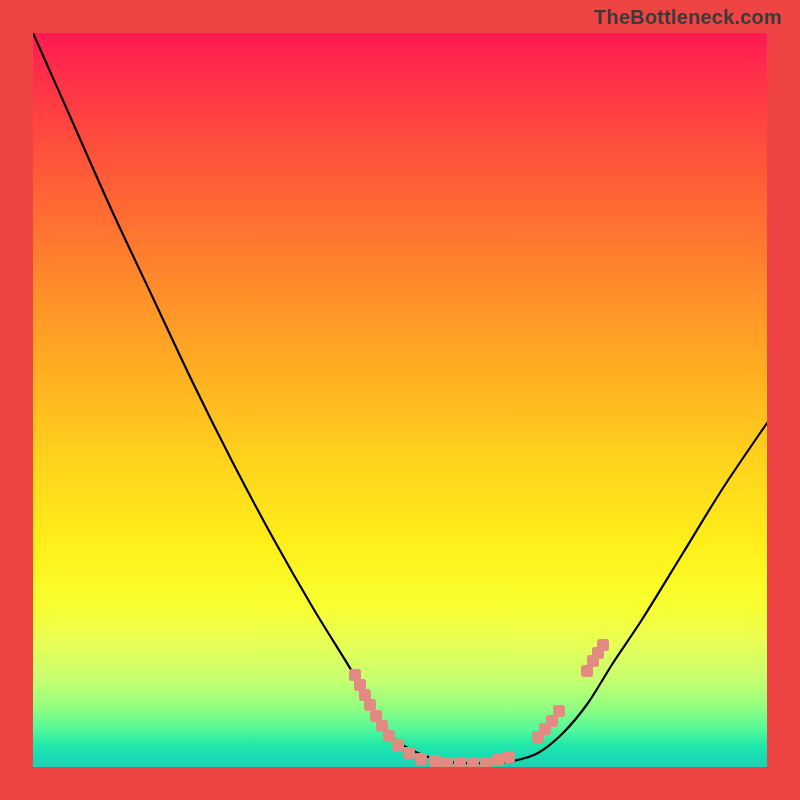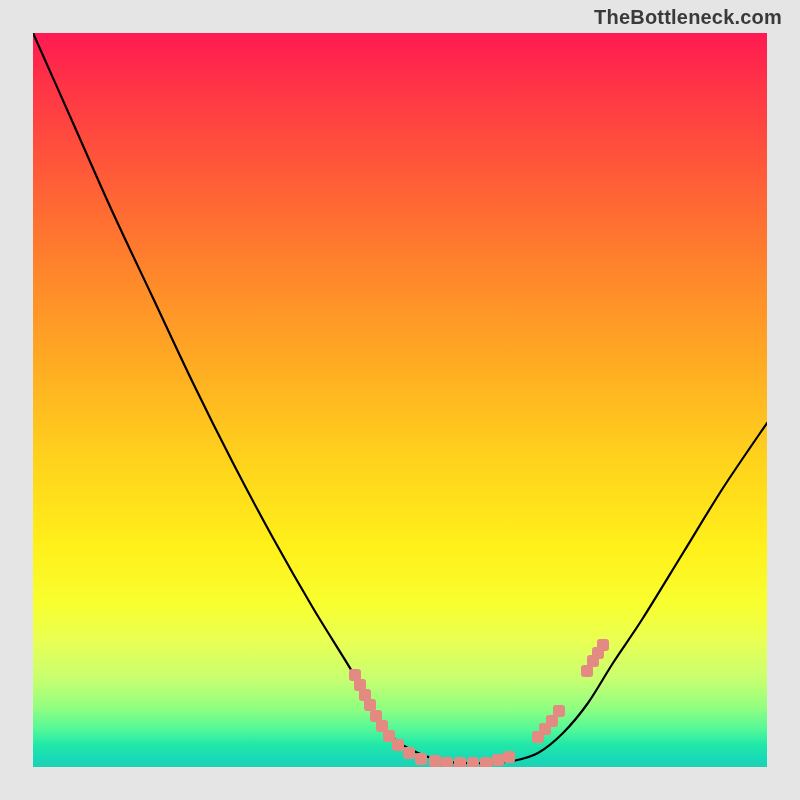--- a/index.html
+++ b/index.html
@@ -7,21 +7,21 @@
     padding: 0;
     width: 800px;
     height: 800px;
     background: #000;
     overflow: hidden;
     font-family: Arial, Helvetica, sans-serif;
   }
   .frame {
     position: absolute;
     inset: 0;
-    background: #e5e5e5;
+    background: #ef4444;
   }
   .plot-area {
     position: absolute;
     left: 33px;
     top: 33px;
     width: 734px;
     height: 734px;
     overflow: hidden;
   }
   .gradient {

